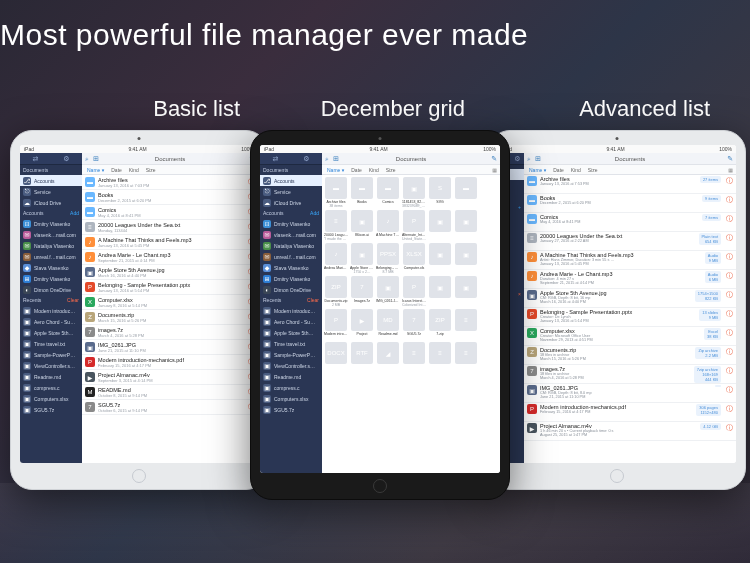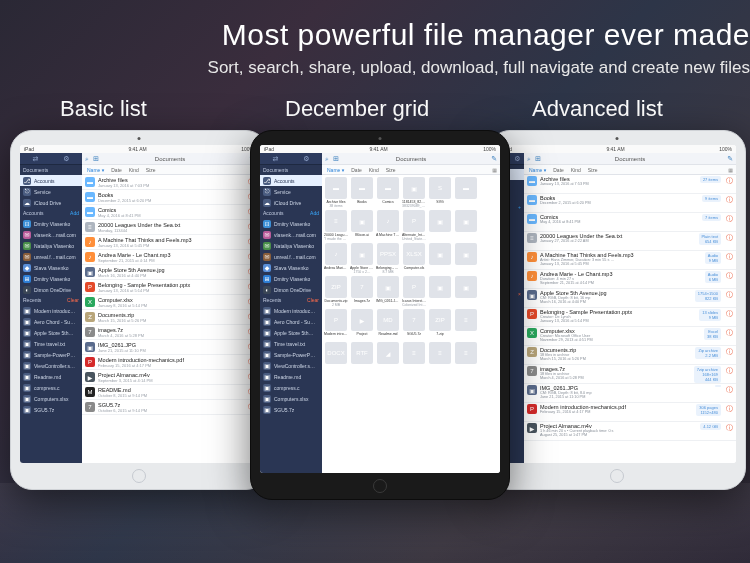--- a/index.html
+++ b/index.html
@@ -4,31 +4,31 @@
 <style>
 * { margin: 0; padding: 0; box-sizing: border-box; }
 body {
   width: 750px;
   height: 563px;
   background: linear-gradient(135deg, #2a2835 0%, #3a2d3d 25%, #2d3548 50%, #3d3842 75%, #2f2a38 100%);
   font-family: -apple-system, "Helvetica Neue", Arial, sans-serif;
   overflow: hidden;
   position: relative;
 }
-.hero { text-align: right; padding-top: 18px; color: #fff; }
+.hero { text-align: left; padding-top: 18px; color: #fff; }
 .hero h1 { font-size: 30px; font-weight: 200; letter-spacing: 0.5px; }
 .hero h1 strong { font-weight: 500; }
 .hero .sub { font-size: 17px; font-weight: 200; margin-top: 6px; color: #e8e8e8; }
 
 .devices { position: absolute; top: 130px; left: 0; right: 0; height: 433px; display: flex; justify-content: center; }
 
-.device-label { position: absolute; top: 96px; text-align: left; color: #fff; font-size: 22px; font-weight: 200; }
+.device-label { position: absolute; top: 96px; text-align: right; color: #fff; font-size: 22px; font-weight: 200; }
 .lbl-left { left: 60px; width: 180px; }
 .lbl-mid { left: 285px; width: 180px; }
-.lbl-right { left: 532px; width: 200px; }
+.lbl-right { left: 510px; width: 200px; }
 
 .ipad {
   position: absolute;
   border-radius: 22px;
   box-shadow: 0 12px 40px rgba(0,0,0,0.55);
   overflow: hidden;
 }
 .ipad-white { background: #e8eaec; border: 1px solid #cfd2d6; }
 .ipad-black { background: #1a1a1a; border: 1px solid #0c0c0c; }
 .ipad-left { left: 10px; top: 0; width: 258px; height: 360px; z-index: 1; }
@@ -154,21 +154,20 @@
   background: linear-gradient(180deg, rgba(255,255,255,0.06) 0%, rgba(255,255,255,0) 100%);
 }
 </style>
 </head>
 <body>
 
 <div class="hero">
   <h1>
     <span>Most </span><strong>powerful</strong><span> file manager ever made</span>
   </h1>
-  <div class="sub">Sort, search, share, upload, download, full navigate and create new files</div>
 </div>
 
 <div class="device-label lbl-left">Basic list</div>
 <div class="device-label lbl-mid">December grid</div>
 <div class="device-label lbl-right">Advanced list</div>
 
 <div class="devices">
 
   <div class="ipad ipad-white ipad-left">
     <div class="camera"></div>

